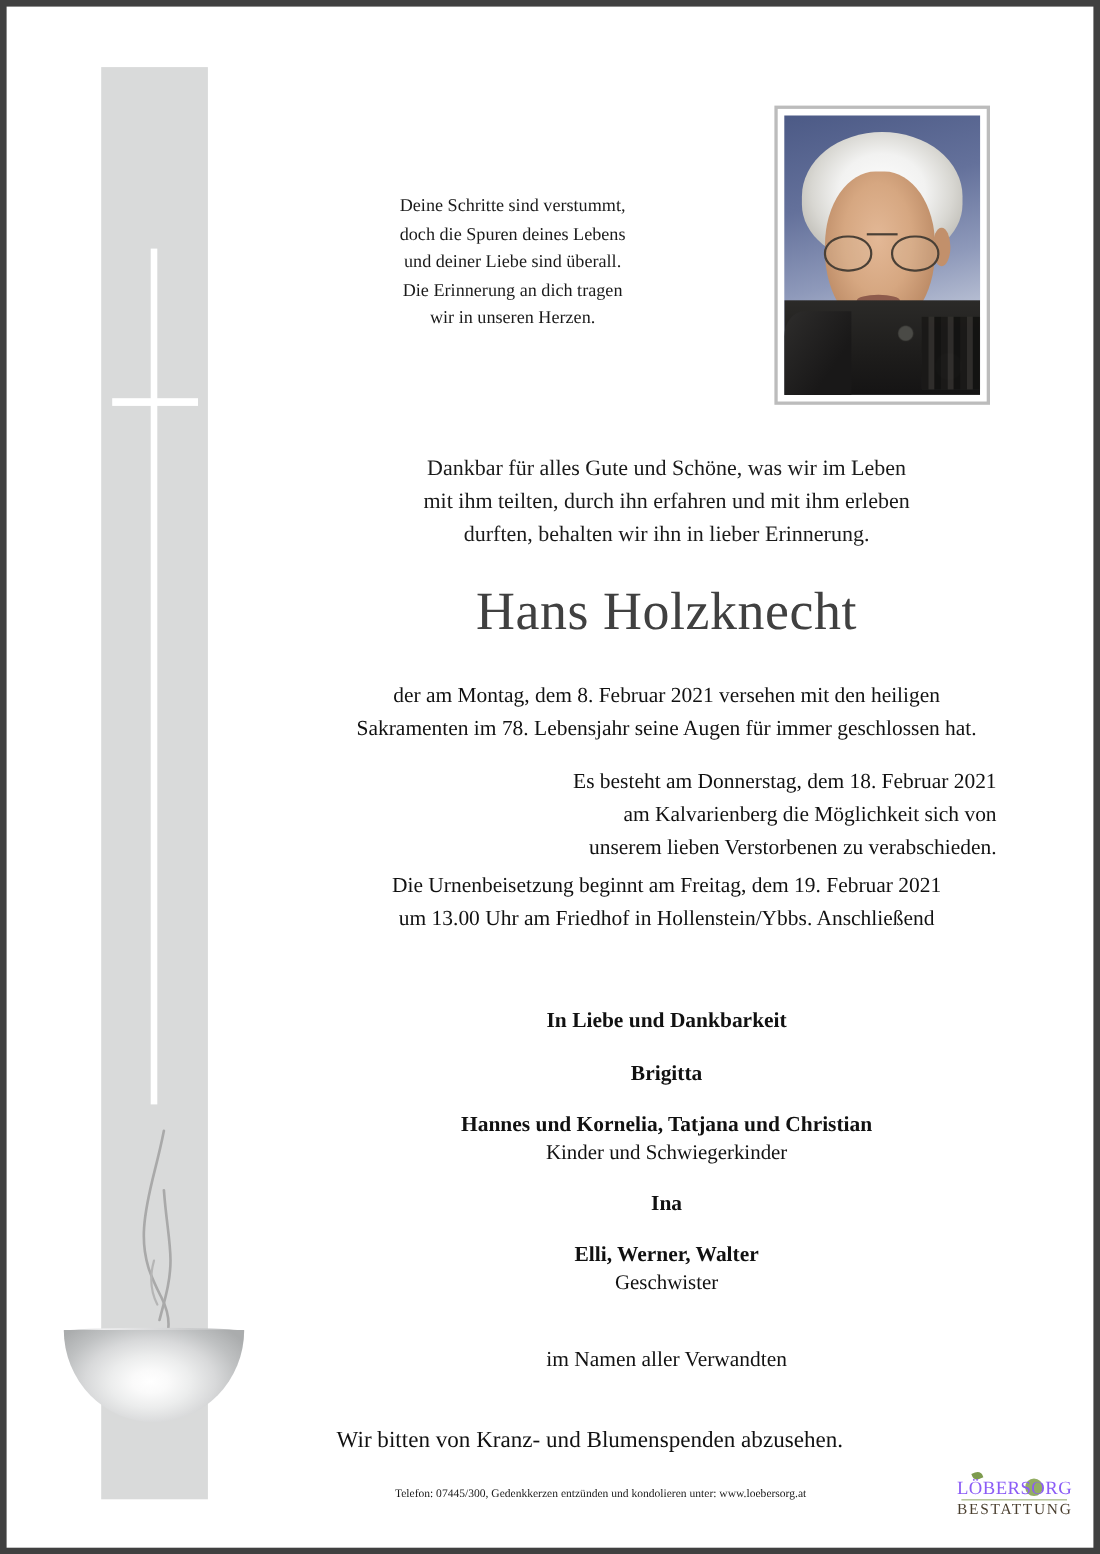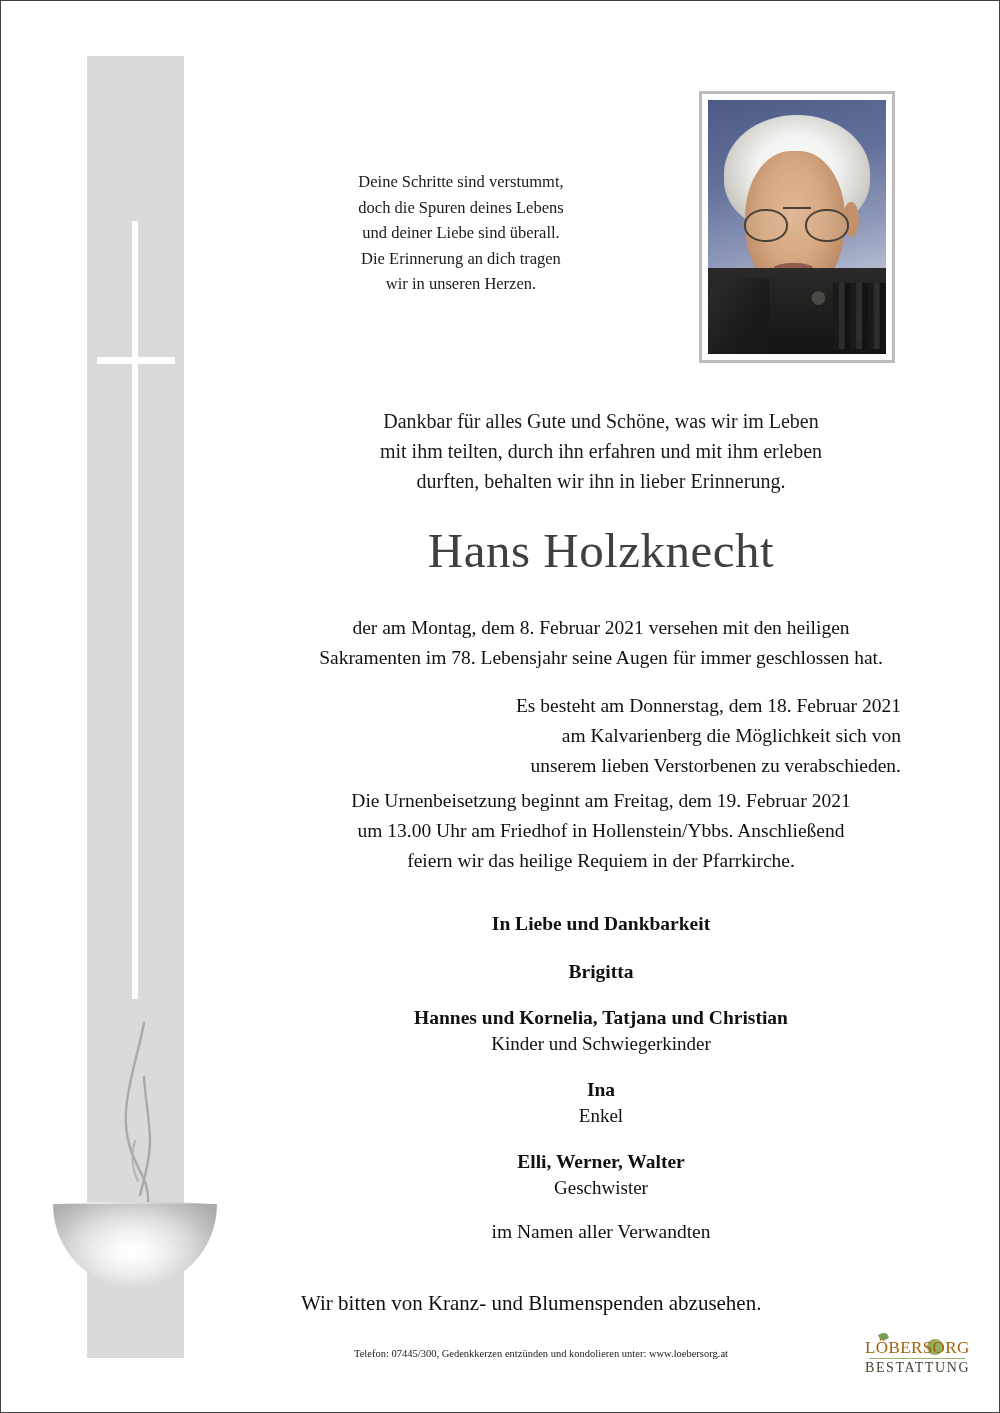--- a/index.html
+++ b/index.html
@@ -11,21 +11,21 @@
     font-family: "Liberation Serif", "DejaVu Serif", serif;
     color: #111111;
   }
   #card {
     position: relative;
     width: 1000px;
     height: 1413px;
     background: #ffffff;
     overflow: hidden;
     box-sizing: border-box;
-    border: 1px solid #404040;
+    border: 6px solid #404040;
   }
 
   
   #candle-band {
     position: absolute;
     left: 86px;
     top: 55px;
     width: 97px;
     height: 1302px;
     background: #d9dada;
@@ -297,21 +297,21 @@
     left: 864px;
     top: 1337px;
     width: 104px;
     text-align: center;
   }
   #logo-word {
     position: relative;
     font-family: "Liberation Serif", "DejaVu Serif", serif;
     font-size: 17px;
     letter-spacing: 0.4px;
-    color: #a16207;
+    color: #8b5cf6;
     line-height: 19px;
     white-space: nowrap;
   }
   #logo-leaf {
     position: absolute;
     left: 14px;
     top: -5px;
     width: 9px;
     height: 7px;
     border-radius: 0 60% 0 60%;
@@ -402,38 +402,36 @@
 
   <div id="farewell-info">
     <div>Es besteht am Donnerstag, dem 18. Februar 2021</div>
     <div>am Kalvarienberg die Möglichkeit sich von</div>
     <div>unserem lieben Verstorbenen zu verabschieden.</div>
   </div>
 
   <div id="burial-info">
     <div>Die Urnenbeisetzung beginnt am Freitag, dem 19. Februar 2021</div>
     <div>um 13.00 Uhr am Friedhof in Hollenstein/Ybbs. Anschließend</div>
-    <div>feiern wir das heilige Requiem in der Pfarrkirche.</div>
   </div>
 
   <div id="family">
     <div class="heading">In Liebe und Dankbarkeit</div>
 
     <div class="fam-group">
       <div class="fam-names">Brigitta</div>
     </div>
 
     <div class="fam-group">
       <div class="fam-names">Hannes und Kornelia, Tatjana und Christian</div>
       <div class="fam-rel">Kinder und Schwiegerkinder</div>
     </div>
 
     <div class="fam-group">
       <div class="fam-names">Ina</div>
-      <div class="fam-rel">Enkel</div>
     </div>
 
     <div class="fam-group">
       <div class="fam-names">Elli, Werner, Walter</div>
       <div class="fam-rel">Geschwister</div>
     </div>
   </div>
 
   <div id="relatives-note">im Namen aller Verwandten</div>
 

